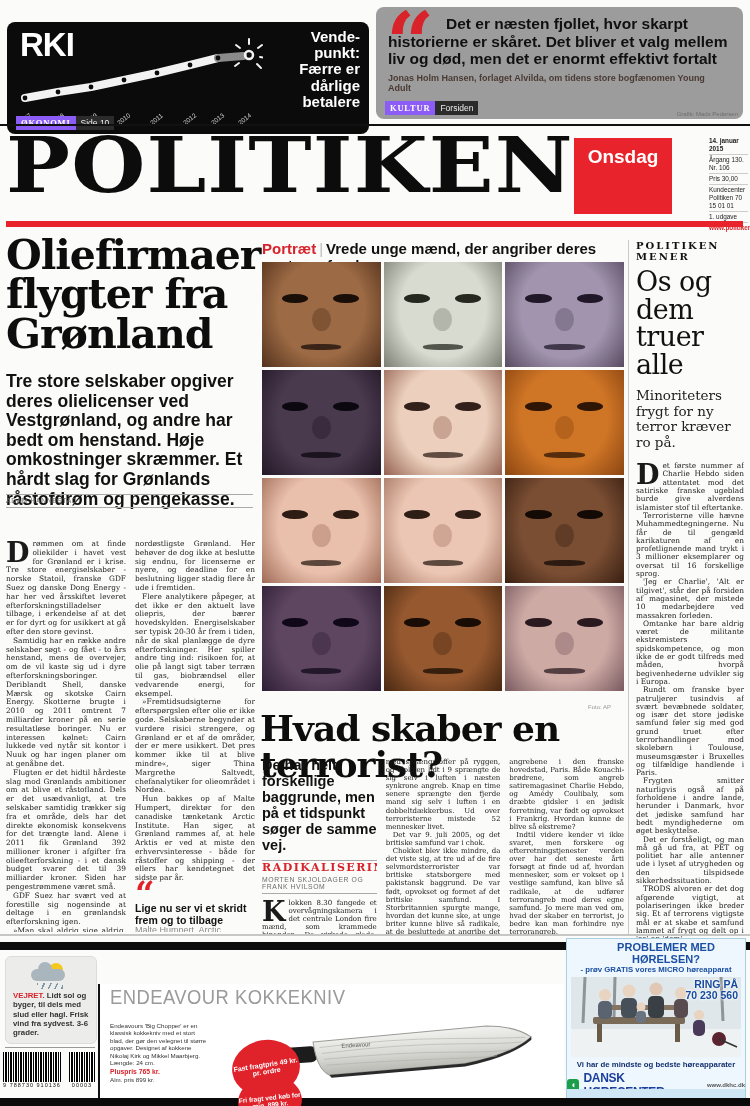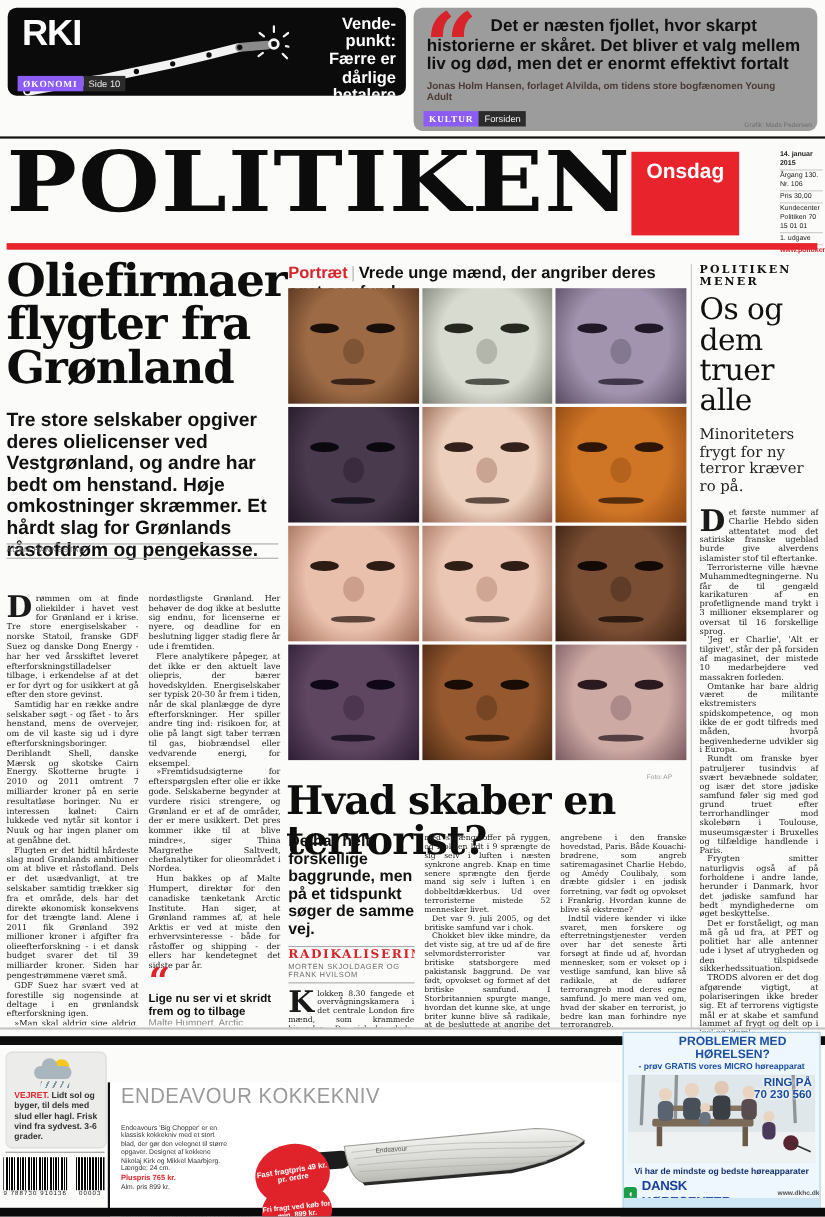--- a/index.html
+++ b/index.html
@@ -1,20 +1,20 @@
 <!DOCTYPE html>
 <html><head>
 <meta charset="utf-8">
 <style>
   html,body{margin:0;padding:0;background:#222;}
   .page{position:relative;width:750px;height:1106px;background:#fbfbfa;overflow:hidden;
         font-family:"Liberation Sans",sans-serif;color:#111;}
   .abs{position:absolute;}
   
-  .teaser-rki{left:7px;top:7px;width:362px;height:80px;background:#0b0b0b;border-radius:8px;overflow:hidden;}
+  .teaser-rki{left:7px;top:22px;width:362px;height:112px;background:#0b0b0b;border-radius:8px;overflow:hidden;}
   .rki-title{position:absolute;left:13px;top:4px;color:#fff;font-weight:bold;font-size:33px;letter-spacing:-1px;}
   .rki-head{position:absolute;right:9px;top:7px;width:100px;color:#fff;font-weight:bold;font-size:15px;
             line-height:1.08;text-align:right;white-space:pre-line;}
   .rki-chart{position:absolute;left:6px;top:14px;}
   .rki-years{position:absolute;left:6px;top:86px;width:250px;height:20px;}
   .rki-years span{position:absolute;bottom:2px;color:#cfcfcf;font-size:6.5px;transform:rotate(-38deg);transform-origin:left bottom;}
   .tagrow{position:absolute;left:9px;bottom:6px;font-size:8.5px;font-weight:bold;letter-spacing:.8px;}
   .tag-red{background:#8b5cf6;color:#fff;padding:2px 5px;font-family:Liberation Serif, serif;}
   .tag-dark{background:#2b2b2b;color:#eee;padding:2px 5px;font-weight:normal;letter-spacing:0;}
   .teaser-quote{left:376px;top:7px;width:367px;height:112px;background:#9c9c9c;border-radius:8px;overflow:hidden;}

